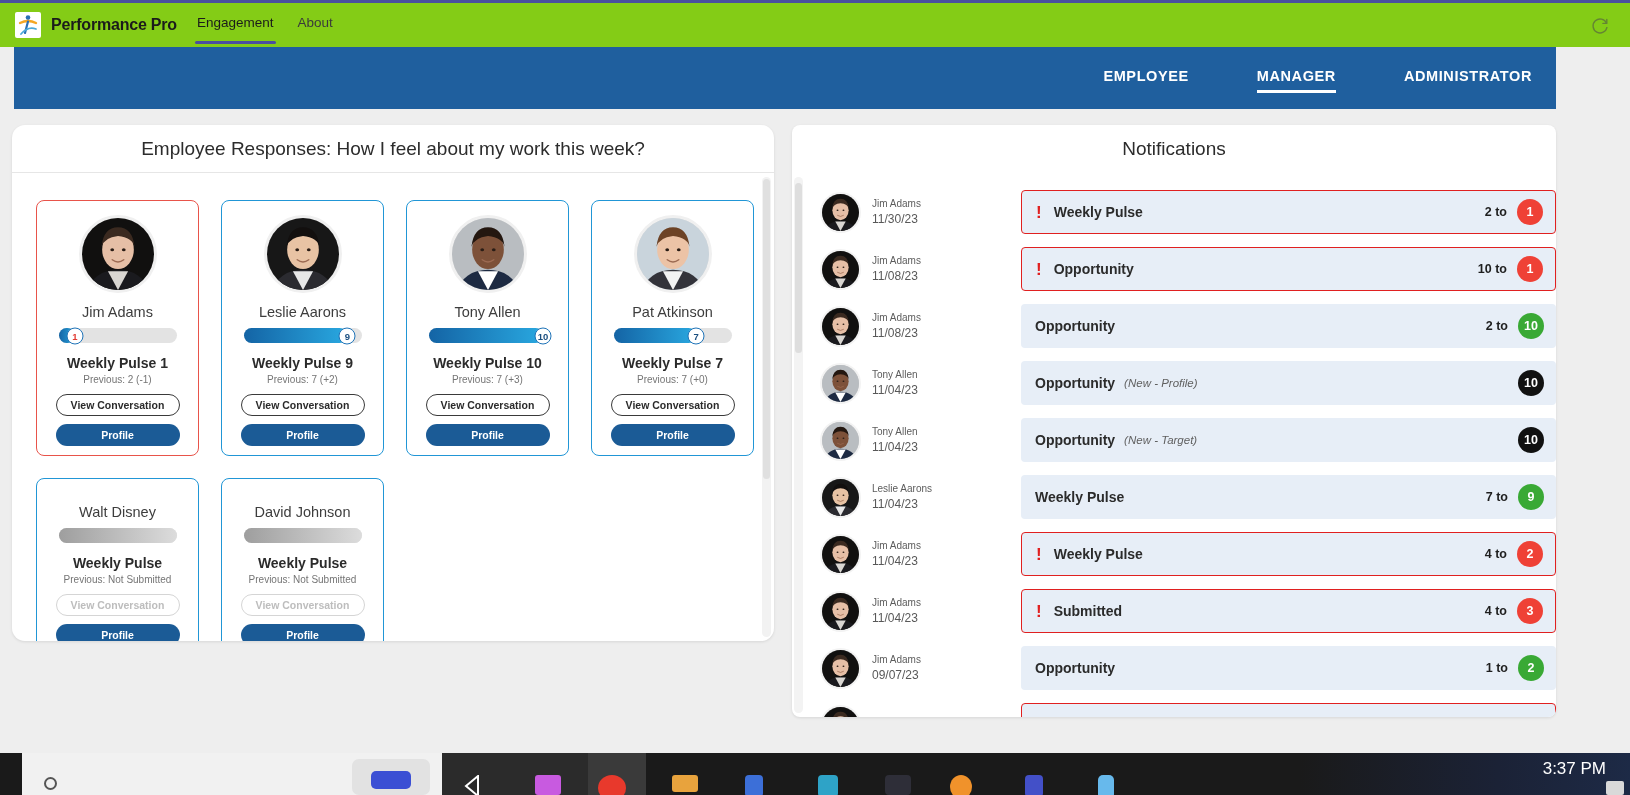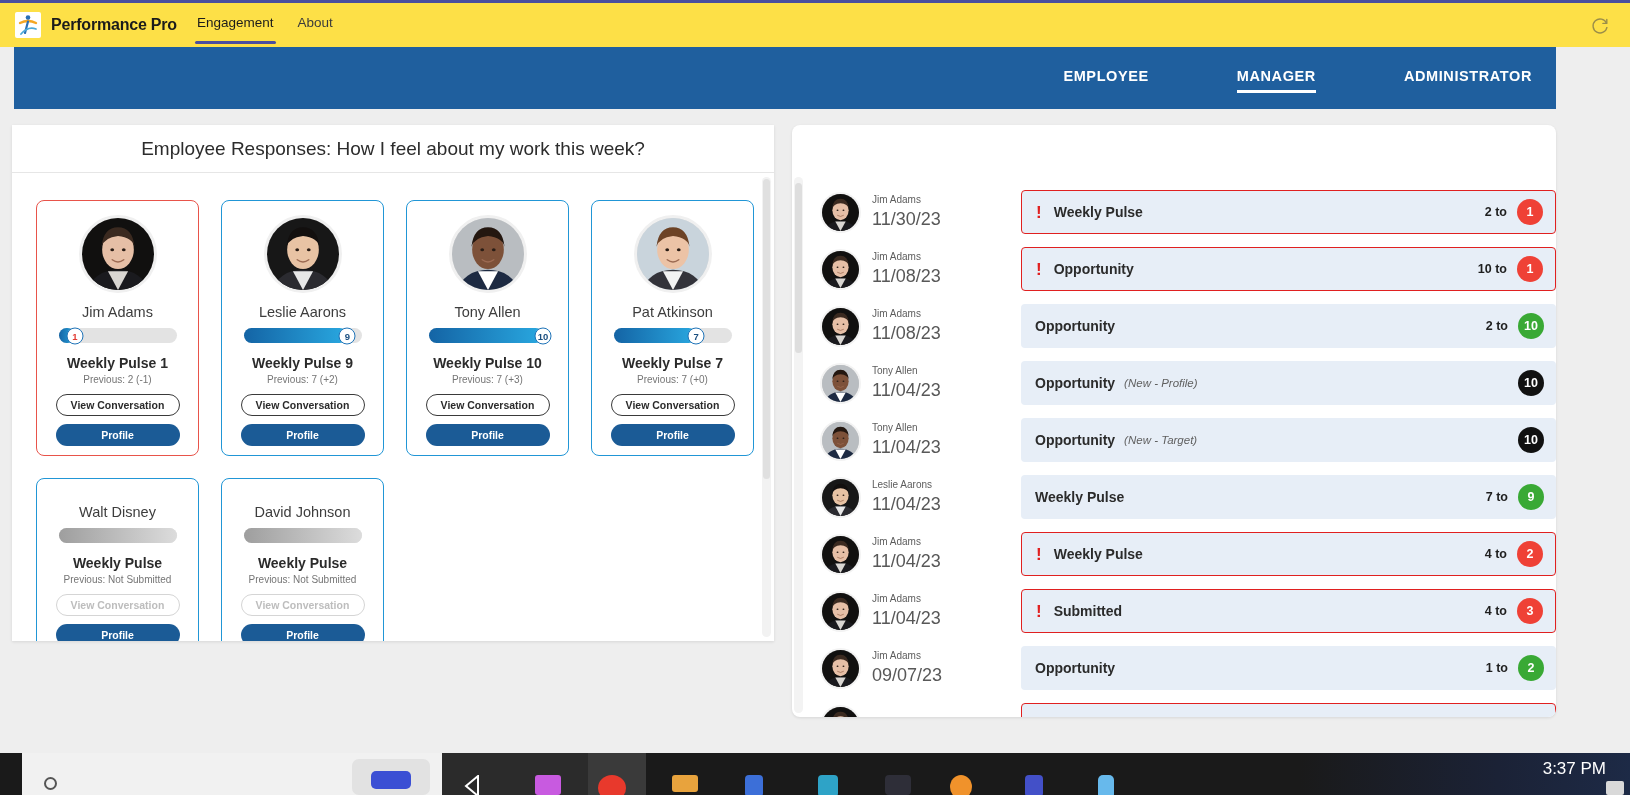--- a/index.html
+++ b/index.html
@@ -8,21 +8,21 @@
     width:1630px; height:795px;
     font-family:"Liberation Sans", sans-serif;
     background:#eeeeee;
     overflow:hidden;
     position:relative;
   }
 
   
   #topbar{
     position:absolute; left:0; top:0; width:1630px; height:47px;
-    background:#fde047;
+    background:#84cc16;
     border-top:3px solid #4a4f9e;
     display:flex; align-items:center;
   }
   #brandlogo{
     width:26px; height:26px; margin-left:15px; margin-right:10px;
     background:#ffffff; border-radius:2px; position:relative; flex:none;
   }
   #brandlogo svg{ position:absolute; left:1px; top:1px; }
   #brandname{
     font-size:16px; font-weight:bold; color:#1b1b1b; letter-spacing:-0.2px;
@@ -44,32 +44,32 @@
 
   
   #rolebar{
     position:absolute; left:14px; top:47px; width:1542px; height:62px;
     background:#1f5f9e;
     display:flex; align-items:center; justify-content:flex-end;
     padding-right:24px;
   }
   .role{
     color:#fff; font-weight:bold; font-size:14.5px; letter-spacing:.6px;
-    margin-left:88px; position:relative; padding-bottom:5px; cursor:pointer;
+    margin-left:68px; position:relative; padding-bottom:5px; cursor:pointer;
     white-space:nowrap;
   }
   .role.active:after{
     content:""; position:absolute; left:0; right:0; bottom:-4px; height:3px;
     background:#fff;
   }
 
   
   #left-panel{
     position:absolute; left:12px; top:125px; width:762px; height:516px;
-    background:#fff; border-radius:0; overflow:hidden;
+    background:#fff; border-radius:13px; overflow:hidden;
     box-shadow:0 1px 3px rgba(0,0,0,.10);
   }
   #right-panel{
     position:absolute; left:792px; top:125px; width:764px; height:592px;
     background:#fff; border-radius:8px; overflow:hidden;
     box-shadow:0 1px 3px rgba(0,0,0,.10);
   }
   .panel-title{
     height:48px; display:flex; align-items:center; justify-content:center;
     font-size:19px; color:#2c2c2c; border-bottom:1px solid #e6e6e6;
@@ -158,21 +158,21 @@
   .nperson{
     width:215px; display:flex; align-items:center; flex:none; padding-left:14px;
   }
   .nface{
     width:41px; height:41px; border-radius:50%; overflow:hidden;
     background:#ccc; border:2px solid #f3f3f3; flex:none;
     display:flex; align-items:center; justify-content:center;
   }
   .nmeta{ margin-left:11px; line-height:1.35; }
   .nname{ font-size:10px; color:#5c5c5c; }
-  .ndate{ font-size:18px; color:#585858; }
+  .ndate{ font-size:12px; color:#585858; }
 
   .nitem{
     flex:1; height:44px; background:#e7eef7; border-radius:4px;
     display:flex; align-items:center; padding:0 12px 0 14px; position:relative;
     cursor:pointer;
   }
   .nitem.flag{ border:1.5px solid #e02020; background:#e7eef7; }
   .bang{
     color:#e02020; font-weight:bold; font-size:17px; margin-right:12px;
     line-height:1; flex:none;
@@ -383,20 +383,21 @@
           <div class="btn-primary">Profile</div>
         </div>
       </div>
   </div>
   <div id="left-scrollbar">
     <div id="left-thumb"></div>
   </div>
 </div>
 
 <div id="right-panel">
+  <div class="panel-title">Notifications</div>
   <div id="notif-scroll">
     <div id="notif-list">
         <div class="nrow">
           <div class="nperson">
             <div class="nface">
               <svg width="41" height="41" viewBox="0 0 100 100">
     <rect width="100" height="100" fill="#11100f"></rect>
     <ellipse cx="50" cy="100" rx="40" ry="28" fill="#1a1a1e"></ellipse>
     <path d="M36 74 L50 100 L64 74 Z" fill="#d9d6d2"></path>
     <ellipse cx="50" cy="44" rx="22" ry="27" fill="#e6bfa6"></ellipse>

